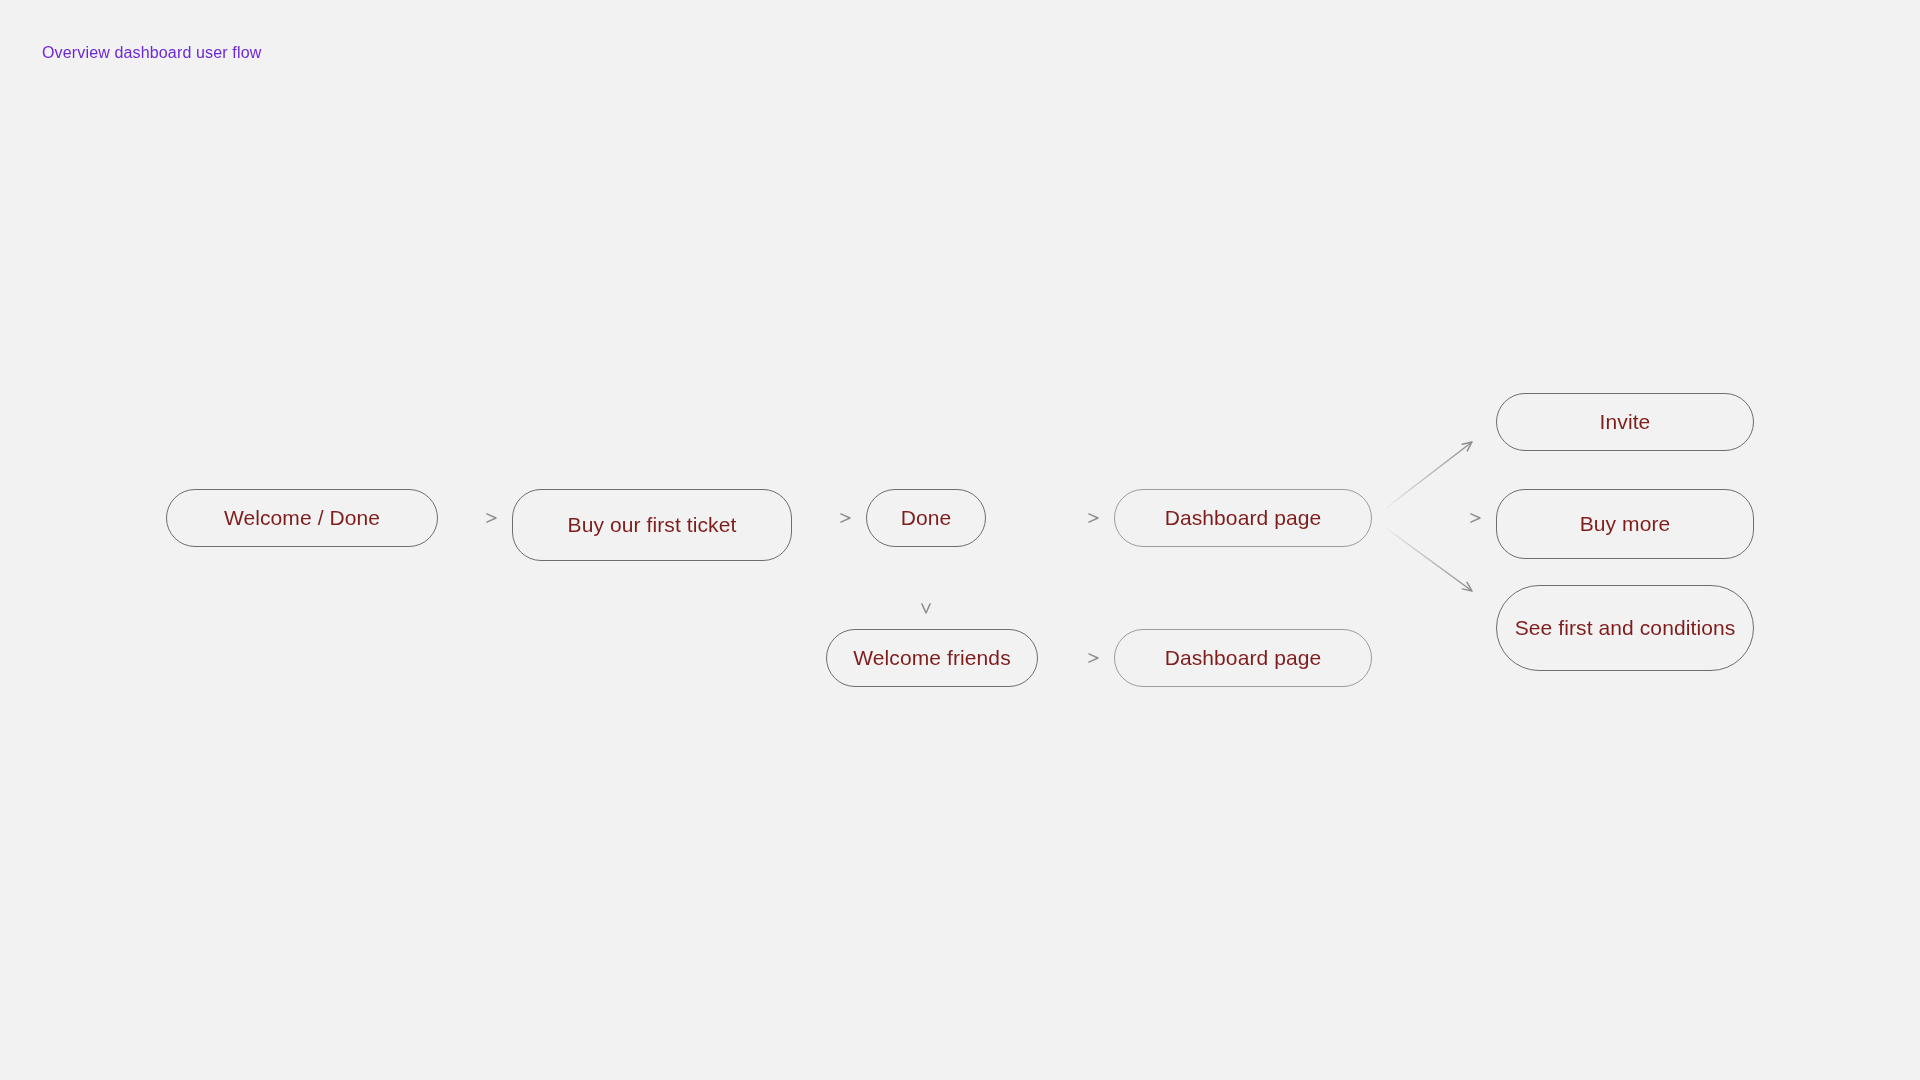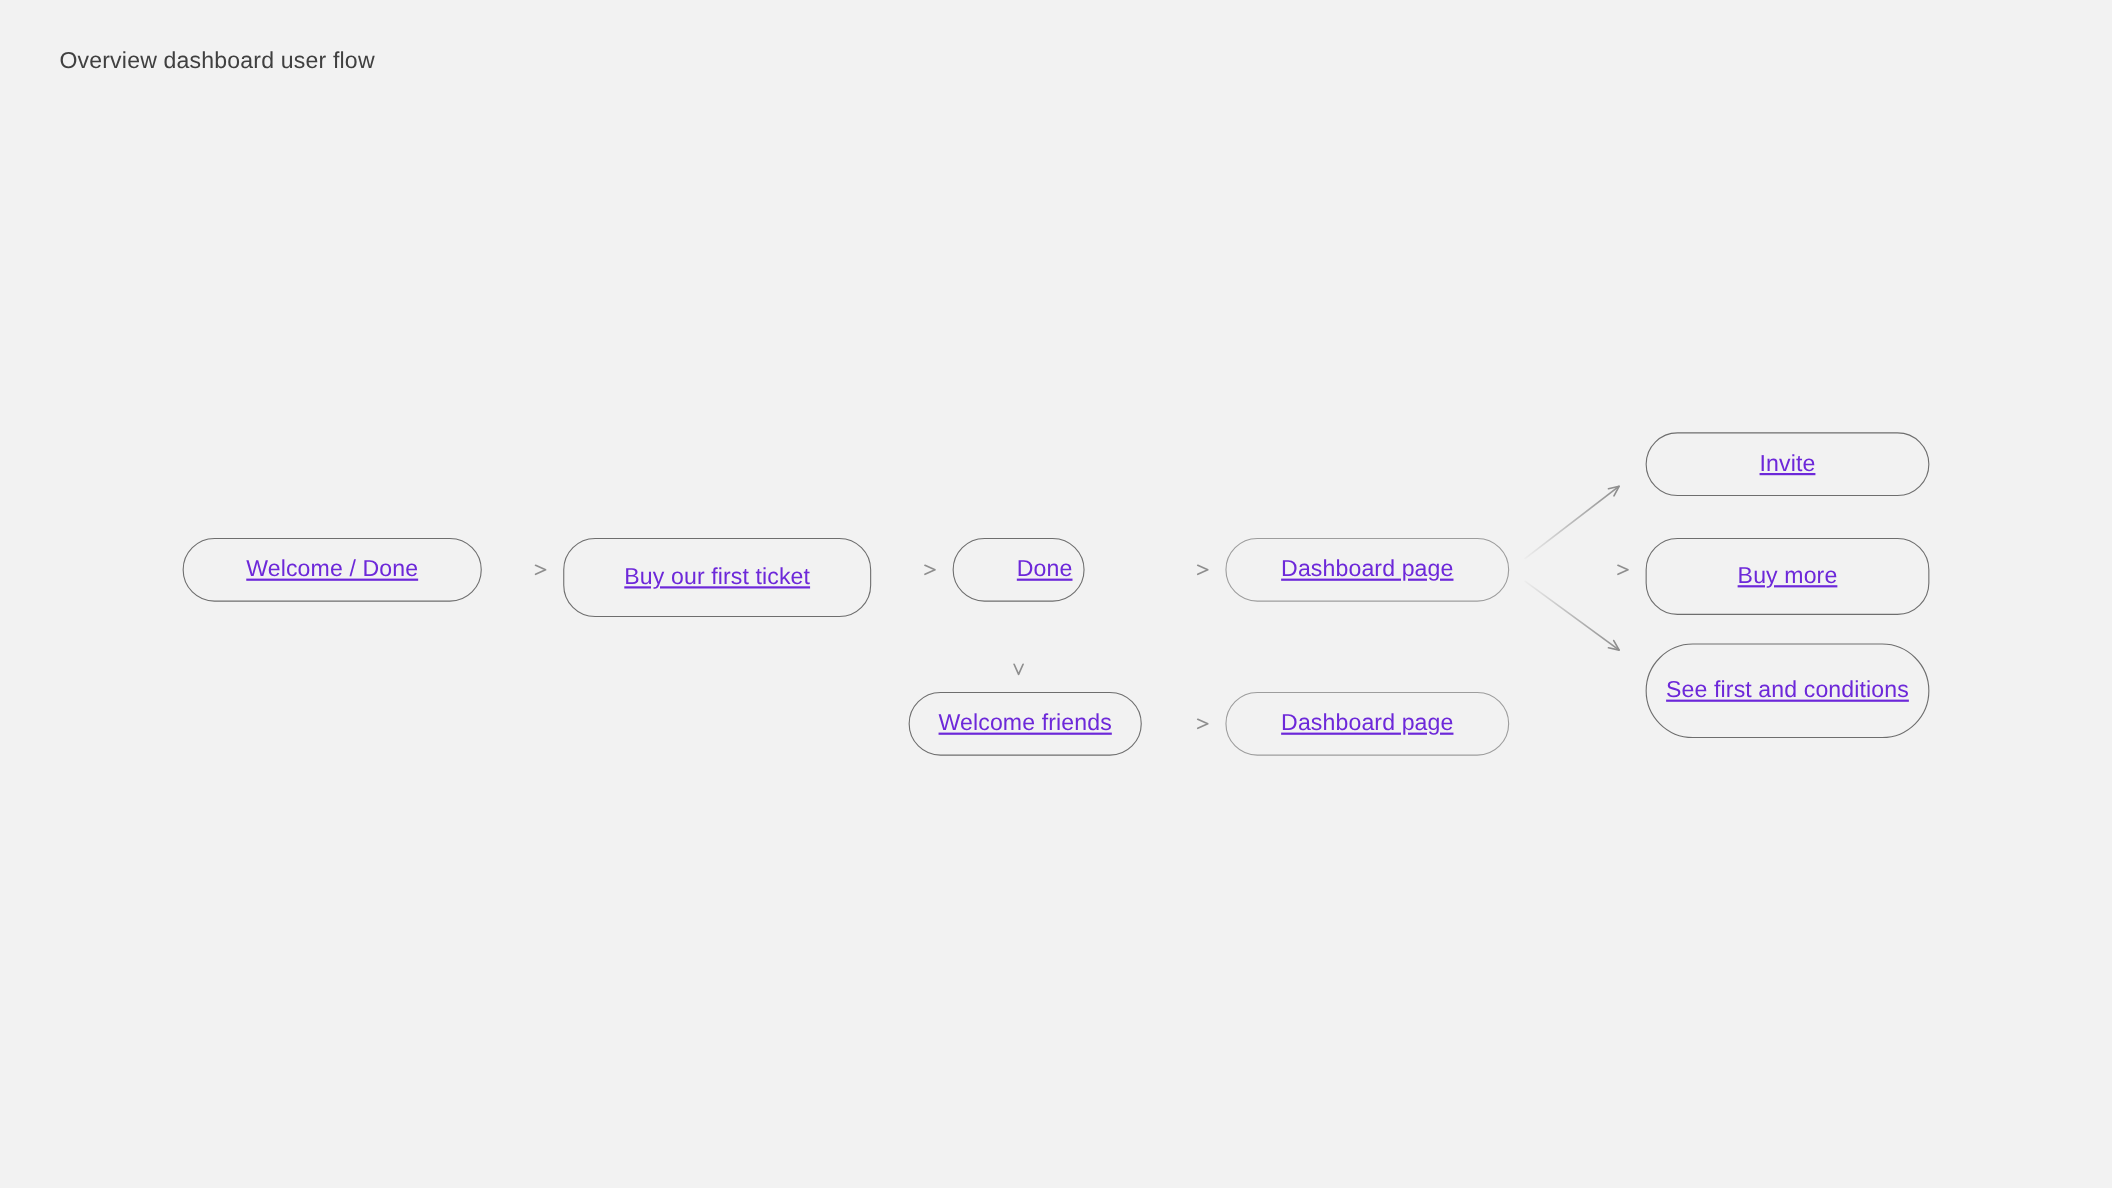--- a/index.html
+++ b/index.html
@@ -24,42 +24,40 @@
     position: absolute;
     left: 0; top: 0;
     width: 1920px;
     height: 1080px;
     pointer-events: none;
   }
   .page-title {
     position: absolute;
     left: 42px;
     top: 44px;
-    font-size: 21px;
-    color: #404040;
+    font-size: 16px;
+    color: #6d28d9;
     letter-spacing: 0.15px;
     white-space: nowrap;
-    margin-left: 12px;
   }
   .node {
     position: absolute;
     box-sizing: border-box;
     display: flex;
     align-items: center;
     justify-content: center;
     text-align: center;
     background: #f2f2f2;
-    color: #6d28d9;
+    color: #7f1d1d;
     font-size: 21px;
     line-height: 1.22;
     letter-spacing: 0.1px;
     border-style: solid;
     border-width: 1.4px;
     padding: 0 10px;
-    text-decoration: underline;
   }
   .node-strong { border-color: #6e6e6e; }
   .node-light  { border-color: #9d9d9d; }
 </style>
 </head>
 <body>
 
 <div id="canvas">
 
   <div class="page-title">Overview dashboard user flow</div>
@@ -124,21 +122,21 @@
       </g>
   </svg>
 
   <div id="nodes-group">
       <div class="node node-strong" style="left: 166px; top: 489px; width: 272px; height: 58px; border-radius: 29px;">
         <span>Welcome / Done</span>
       </div>
       <div class="node node-strong" style="left: 512px; top: 489px; width: 280px; height: 72px; border-radius: 29px;">
         <span>Buy our first ticket</span>
       </div>
-      <div class="node node-strong" style="left: 866px; top: 489px; width: 120px; height: 58px; border-radius: 29px; justify-content: flex-end;">
+      <div class="node node-strong" style="left: 866px; top: 489px; width: 120px; height: 58px; border-radius: 29px;">
         <span>Done</span>
       </div>
       <div class="node node-light" style="left: 1114px; top: 489px; width: 258px; height: 58px; border-radius: 29px;">
         <span>Dashboard page</span>
       </div>
       <div class="node node-strong" style="left: 1496px; top: 393px; width: 258px; height: 58px; border-radius: 29px;">
         <span>Invite</span>
       </div>
       <div class="node node-strong" style="left: 1496px; top: 489px; width: 258px; height: 70px; border-radius: 29px;">
         <span>Buy more</span>

